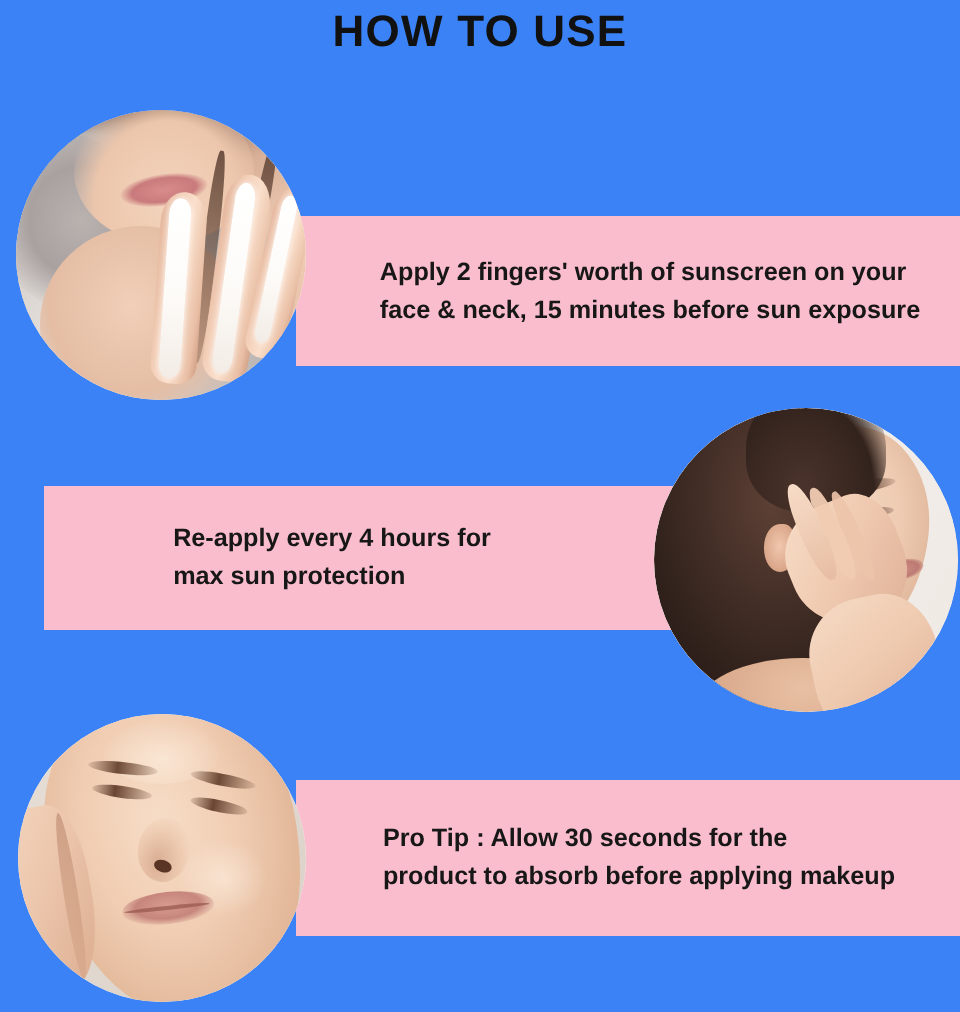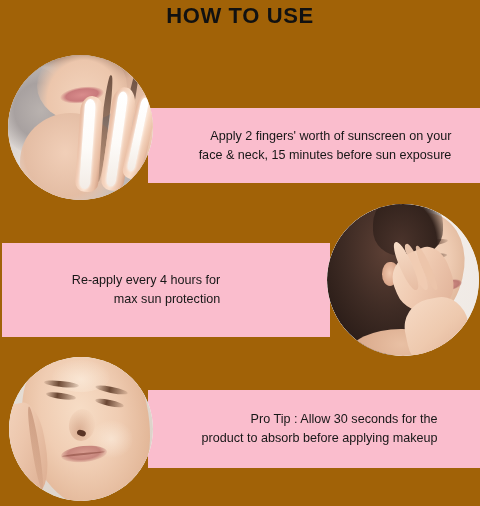--- a/index.html
+++ b/index.html
@@ -12,21 +12,21 @@
     height: 506px;
     background: #ffffff;
     font-family: "Liberation Sans", sans-serif;
     overflow: hidden;
   }
 
   #page {
     position: relative;
     width: 480px;
     height: 506px;
-    background: #a16207;
+    background: #3b82f6;
   }
 
   
   .page-title {
     position: absolute;
     left: 0;
     top: 2px;
     width: 480px;
     text-align: center;
     font-size: 22px;
@@ -43,40 +43,40 @@
     background: #fabdcd;
     box-sizing: border-box;
     display: flex;
     align-items: center;
     justify-content: center;
   }
   .band-text {
     color: #171717;
     font-size: 12.6px;
     line-height: 19px;
-    text-align: right;
-    font-weight: normal;
+    text-align: left;
+    font-weight: bold;
     white-space: pre-line;
   }
 
   
   .band-1 {
     left: 148px;
     top: 108px;
     width: 332px;
     height: 75px;
     padding-left: 34px;
     padding-right: 12px;
   }
   
   .band-2 {
-    left: 2px;
+    left: 22px;
     top: 243px;
     width: 328px;
-    height: 94px;
+    height: 72px;
     padding-right: 40px;
   }
   
   .band-3 {
     left: 148px;
     top: 390px;
     width: 332px;
     height: 78px;
     padding-left: 34px;
     padding-right: 23px;

